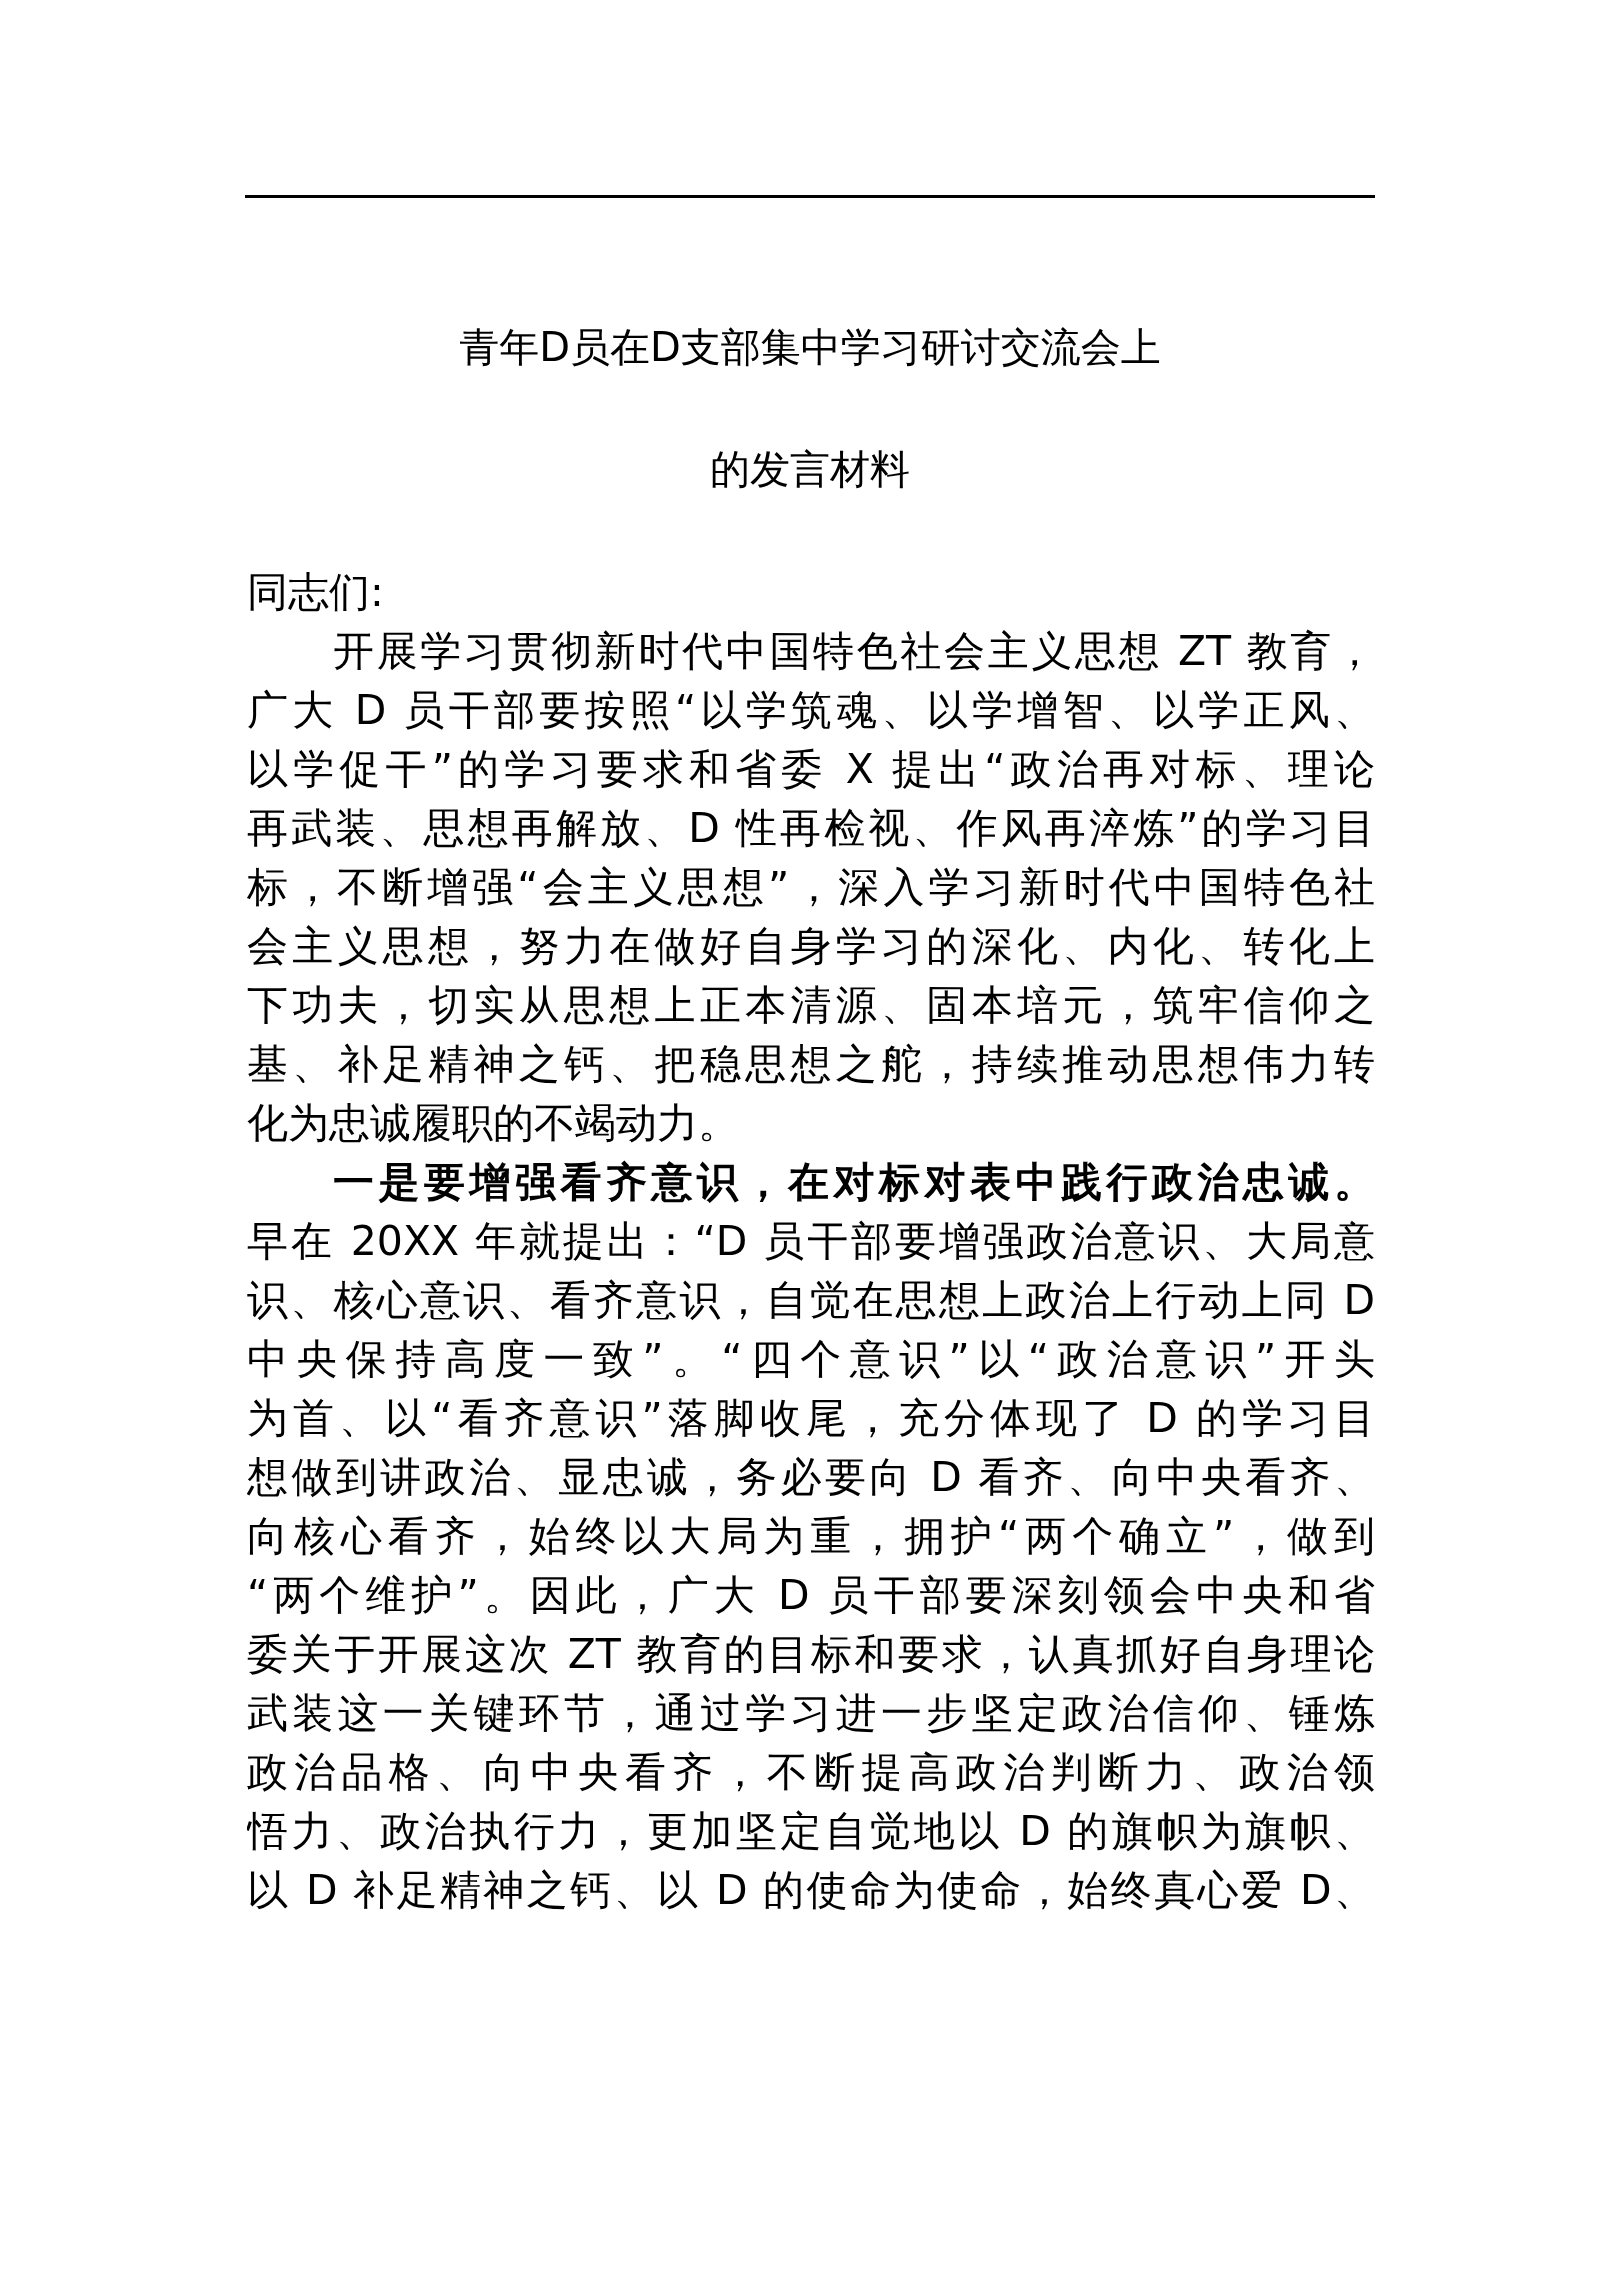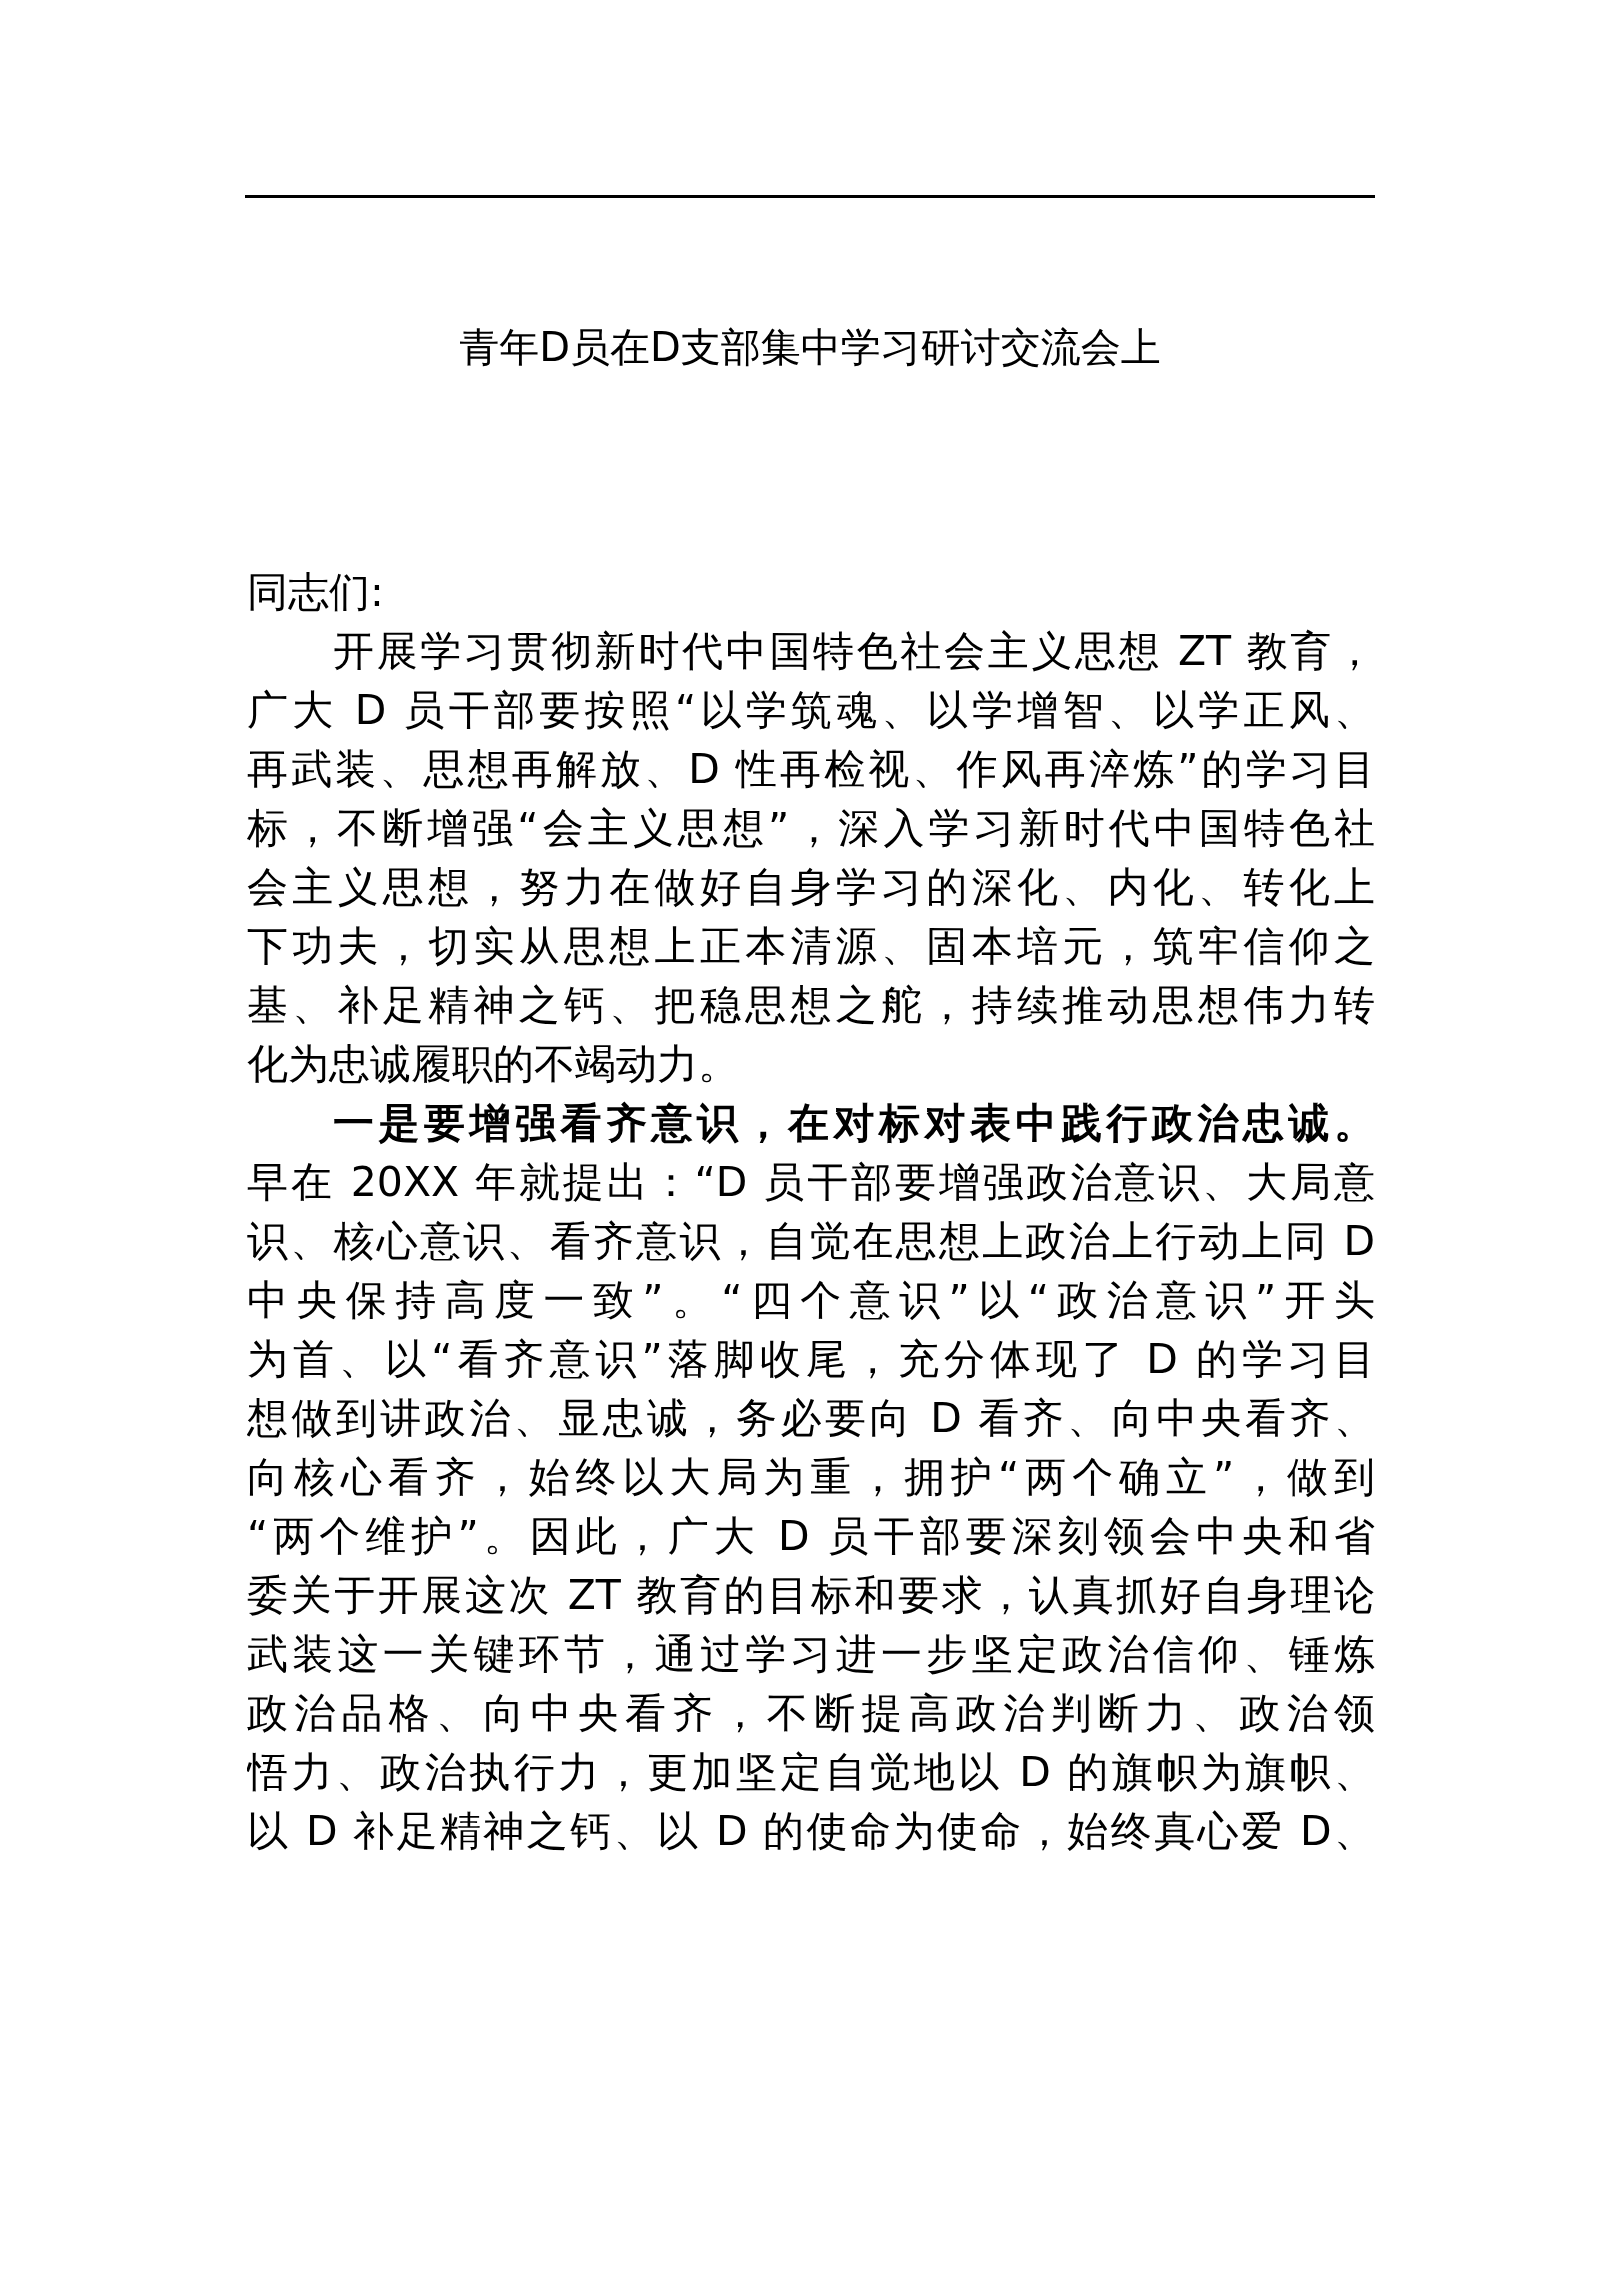--- a/index.html
+++ b/index.html
@@ -72,28 +72,30 @@
   </style>
 </head>
 <body>
 
 <div class="page">
 
   <div class="header-rule"></div>
 
   <div class="title">
     <span class="tline">青年D员在D支部集中学习研讨交流会上</span>
+    <span class="tline">的发言材料</span>
   </div>
 
   <div class="body">
     <span class="line last">同志们:</span>
 
     <div>
       <span class="line indent">开展学习贯彻新时代中国特色社会主义思想 ZT 教育，</span>
       <span class="line">广大 D 员干部要按照“以学筑魂、以学增智、以学正风、</span>
+      <span class="line">以学促干”的学习要求和省委 X 提出“政治再对标、理论</span>
       <span class="line">再武装、思想再解放、D 性再检视、作风再淬炼”的学习目</span>
       <span class="line">标，不断增强“会主义思想”，深入学习新时代中国特色社</span>
       <span class="line">会主义思想，努力在做好自身学习的深化、内化、转化上</span>
       <span class="line">下功夫，切实从思想上正本清源、固本培元，筑牢信仰之</span>
       <span class="line">基、补足精神之钙、把稳思想之舵，持续推动思想伟力转</span>
       <span class="line last">化为忠诚履职的不竭动力。</span>
     </div>
 
     <span class="line indent bold">一是要增强看齐意识，在对标对表中践行政治忠诚。</span>
 

